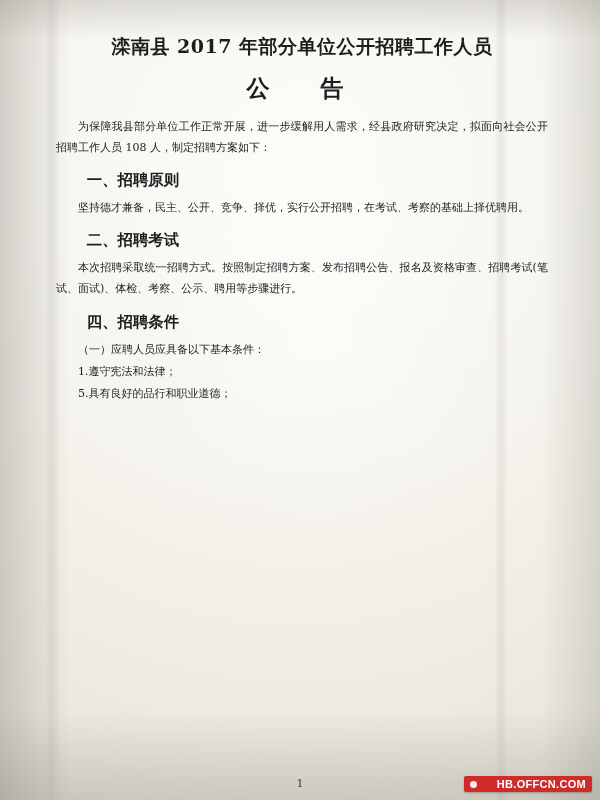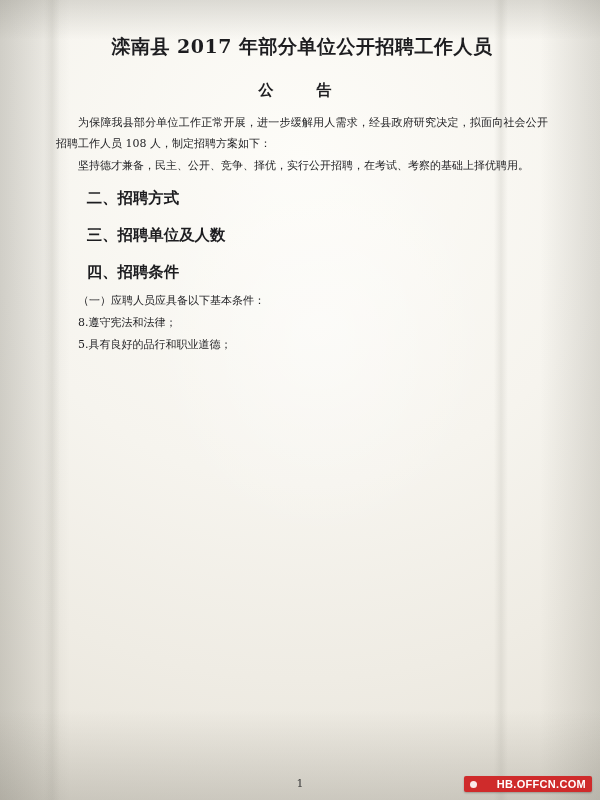--- a/index.html
+++ b/index.html
@@ -74,24 +74,24 @@
   .doc-title {
     text-align: center;
     font-size: 19px;
     font-weight: bold;
     letter-spacing: 0.5px;
     line-height: 1.5;
     margin: 6px 0 2px 0;
   }
   .doc-subtitle {
     text-align: center;
-    font-size: 15px;
+    font-size: 23px;
     font-weight: bold;
     letter-spacing: 14px;
-    margin: 20px 0 12px 0;
+    margin: 12px 0 12px 0;
   }
 
   p.para {
     font-size: 11px;
     line-height: 1.92;
     margin: 0 0 1px 0;
     text-align: justify;
     text-justify: inter-ideograph;
     text-indent: 2em;
   }
@@ -162,29 +162,30 @@
   <div class="crease-b"></div>
   <div class="glare"></div>
 
   <div class="content">
 
     <div class="doc-title">滦南县 2017 年部分单位公开招聘工作人员</div>
     <div class="doc-subtitle">公　告</div>
 
     <p class="para">为保障我县部分单位工作正常开展，进一步缓解用人需求，经县政府研究决定，拟面向社会公开招聘工作人员 108 人，制定招聘方案如下：</p>
 
+    <h2 class="section">一、招聘原则</h2>
     <p class="para">坚持德才兼备，民主、公开、竞争、择优，实行公开招聘，在考试、考察的基础上择优聘用。</p>
 
-    <h2 class="section">二、招聘方式</h2>
+    <h2 class="section">二、招聘考试</h2>
+    <p class="para">本次招聘采取统一招聘方式。按照制定招聘方案、发布招聘公告、报名及资格审查、招聘考试(笔试、面试)、体检、考察、公示、聘用等步骤进行。</p>
 
-    <h2 class="section">三、招聘单位及人数</h2>
 
     <h2 class="section">四、招聘条件</h2>
     <p class="para">（一）应聘人员应具备以下基本条件：</p>
-    <p class="para">8.遵守宪法和法律；</p>
+    <p class="para">1.遵守宪法和法律；</p>
     <p class="para">5.具有良好的品行和职业道德；</p>
 
   </div>
 
   <div class="page-number">1</div>
 
   <div class="watermark">
     <span class="mark-dot"></span>
     <span>HB.OFFCN.COM</span>
   </div>

